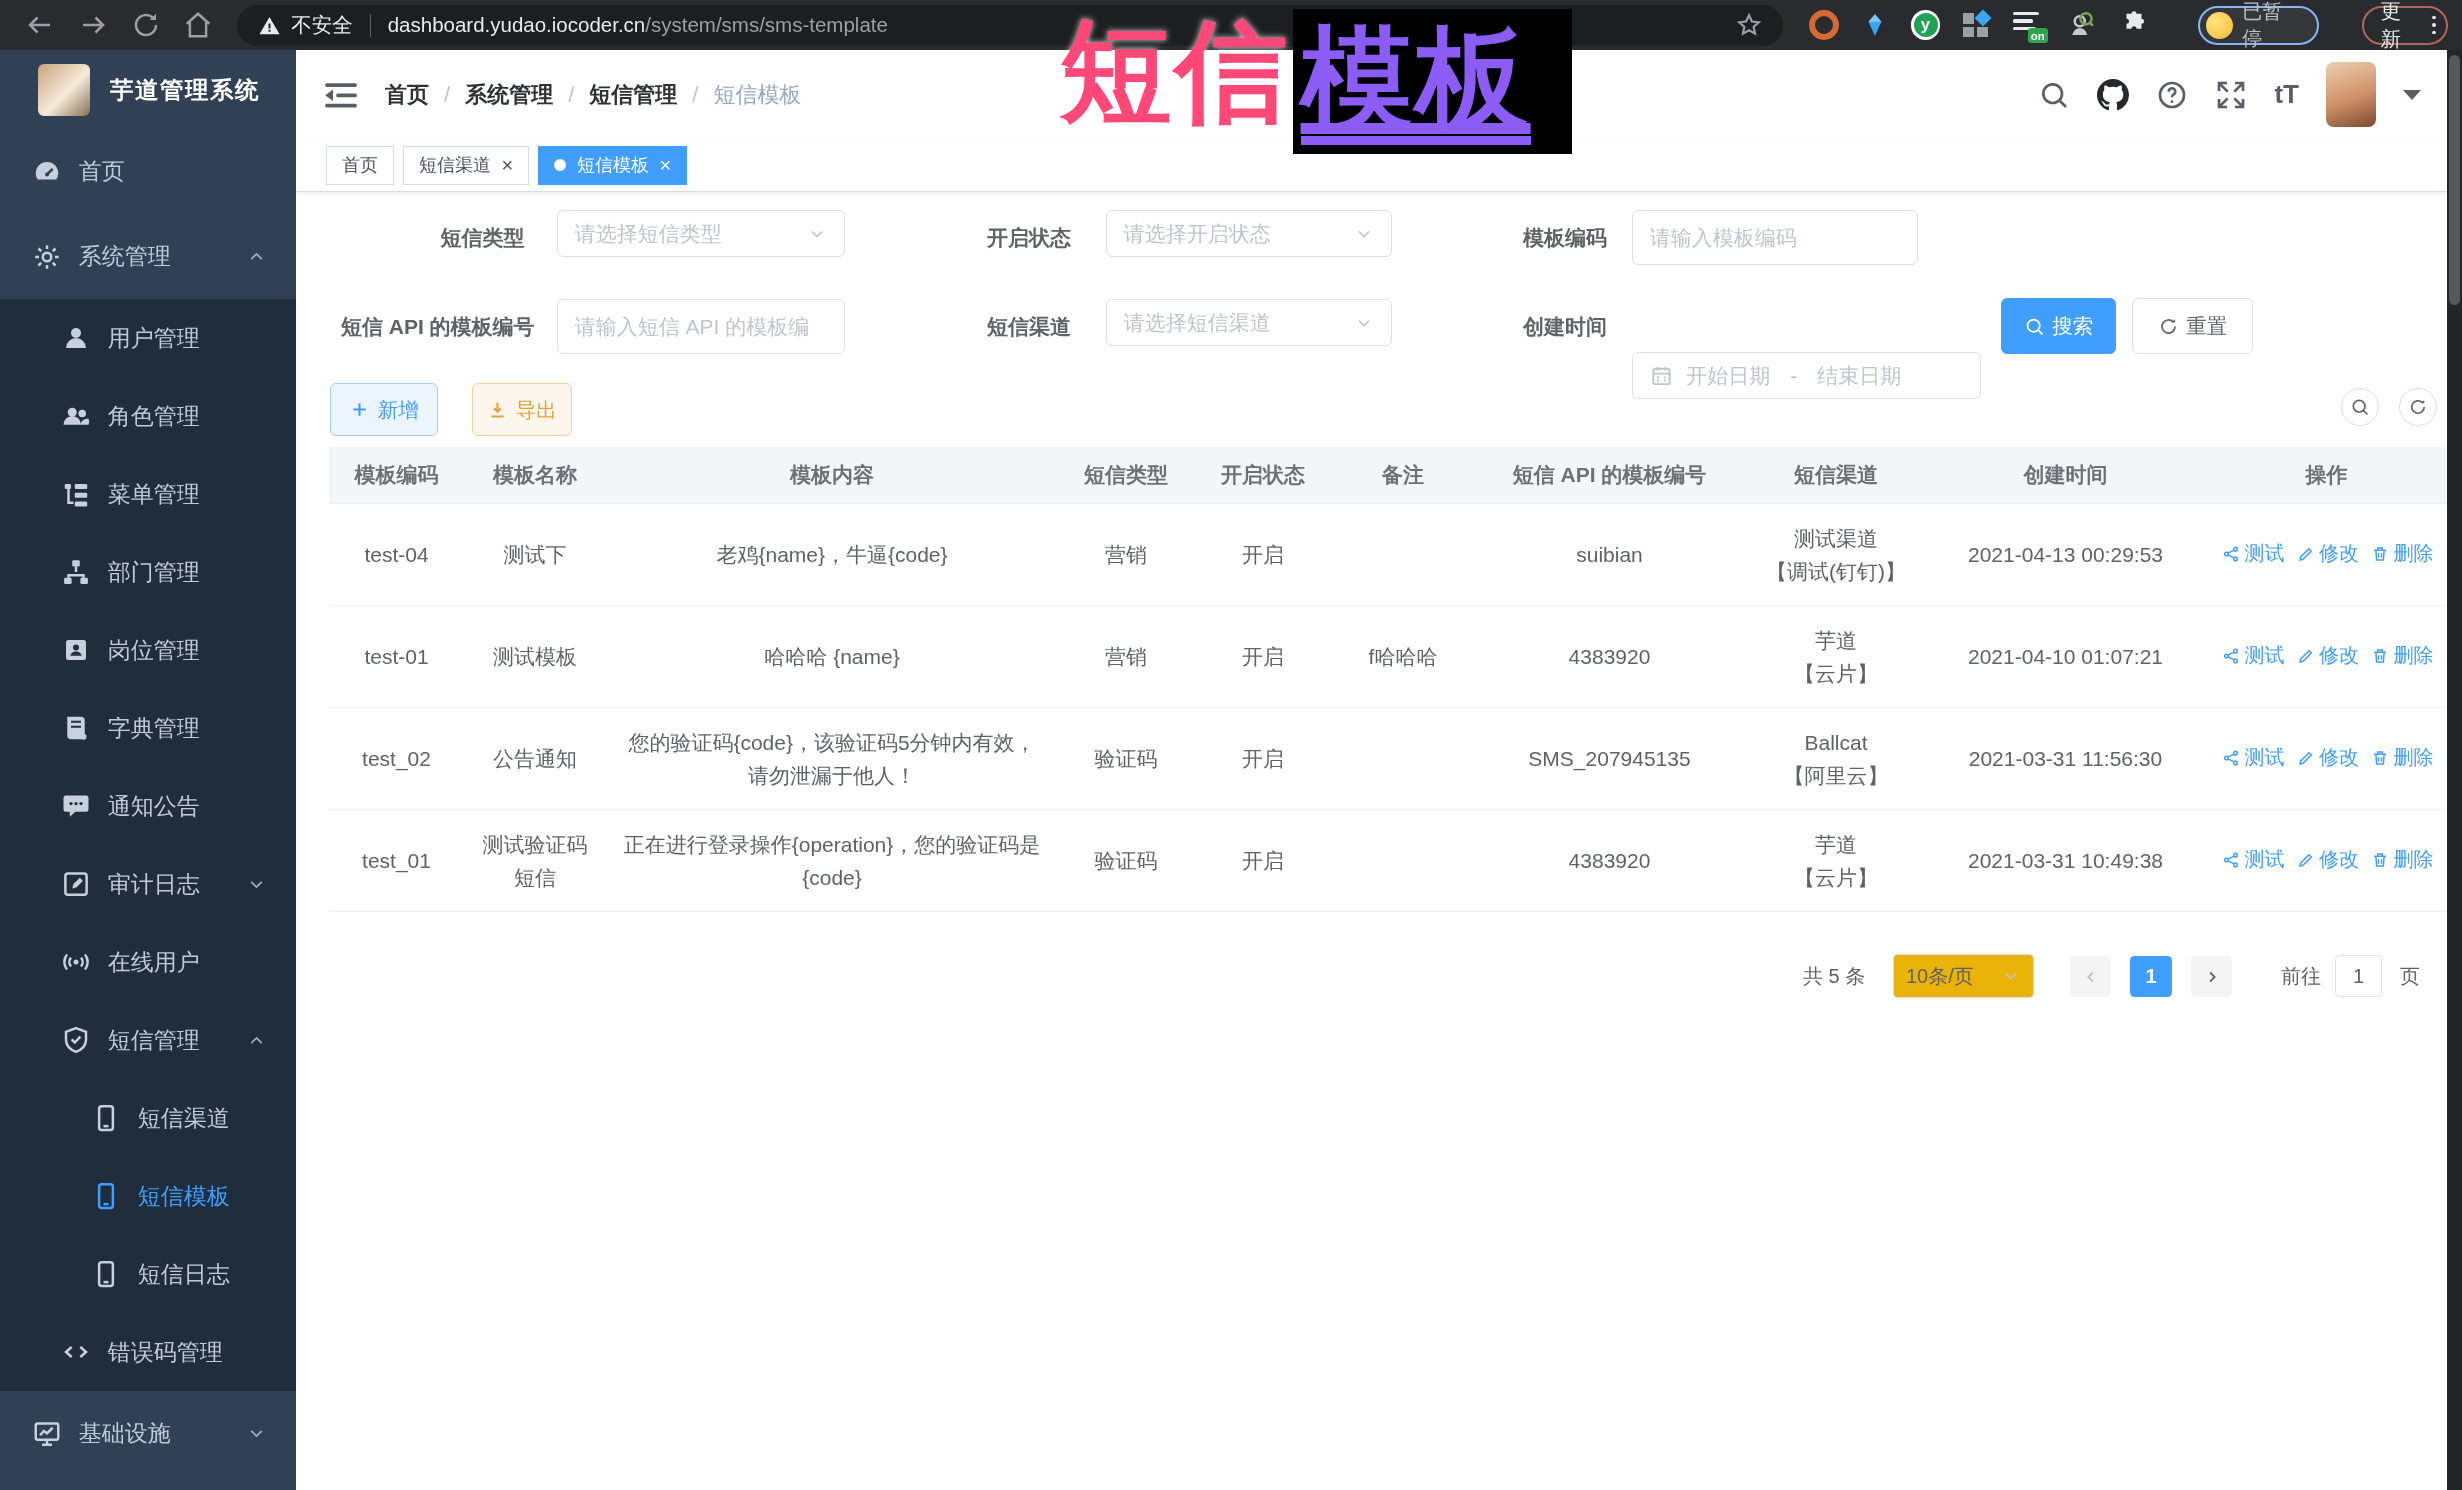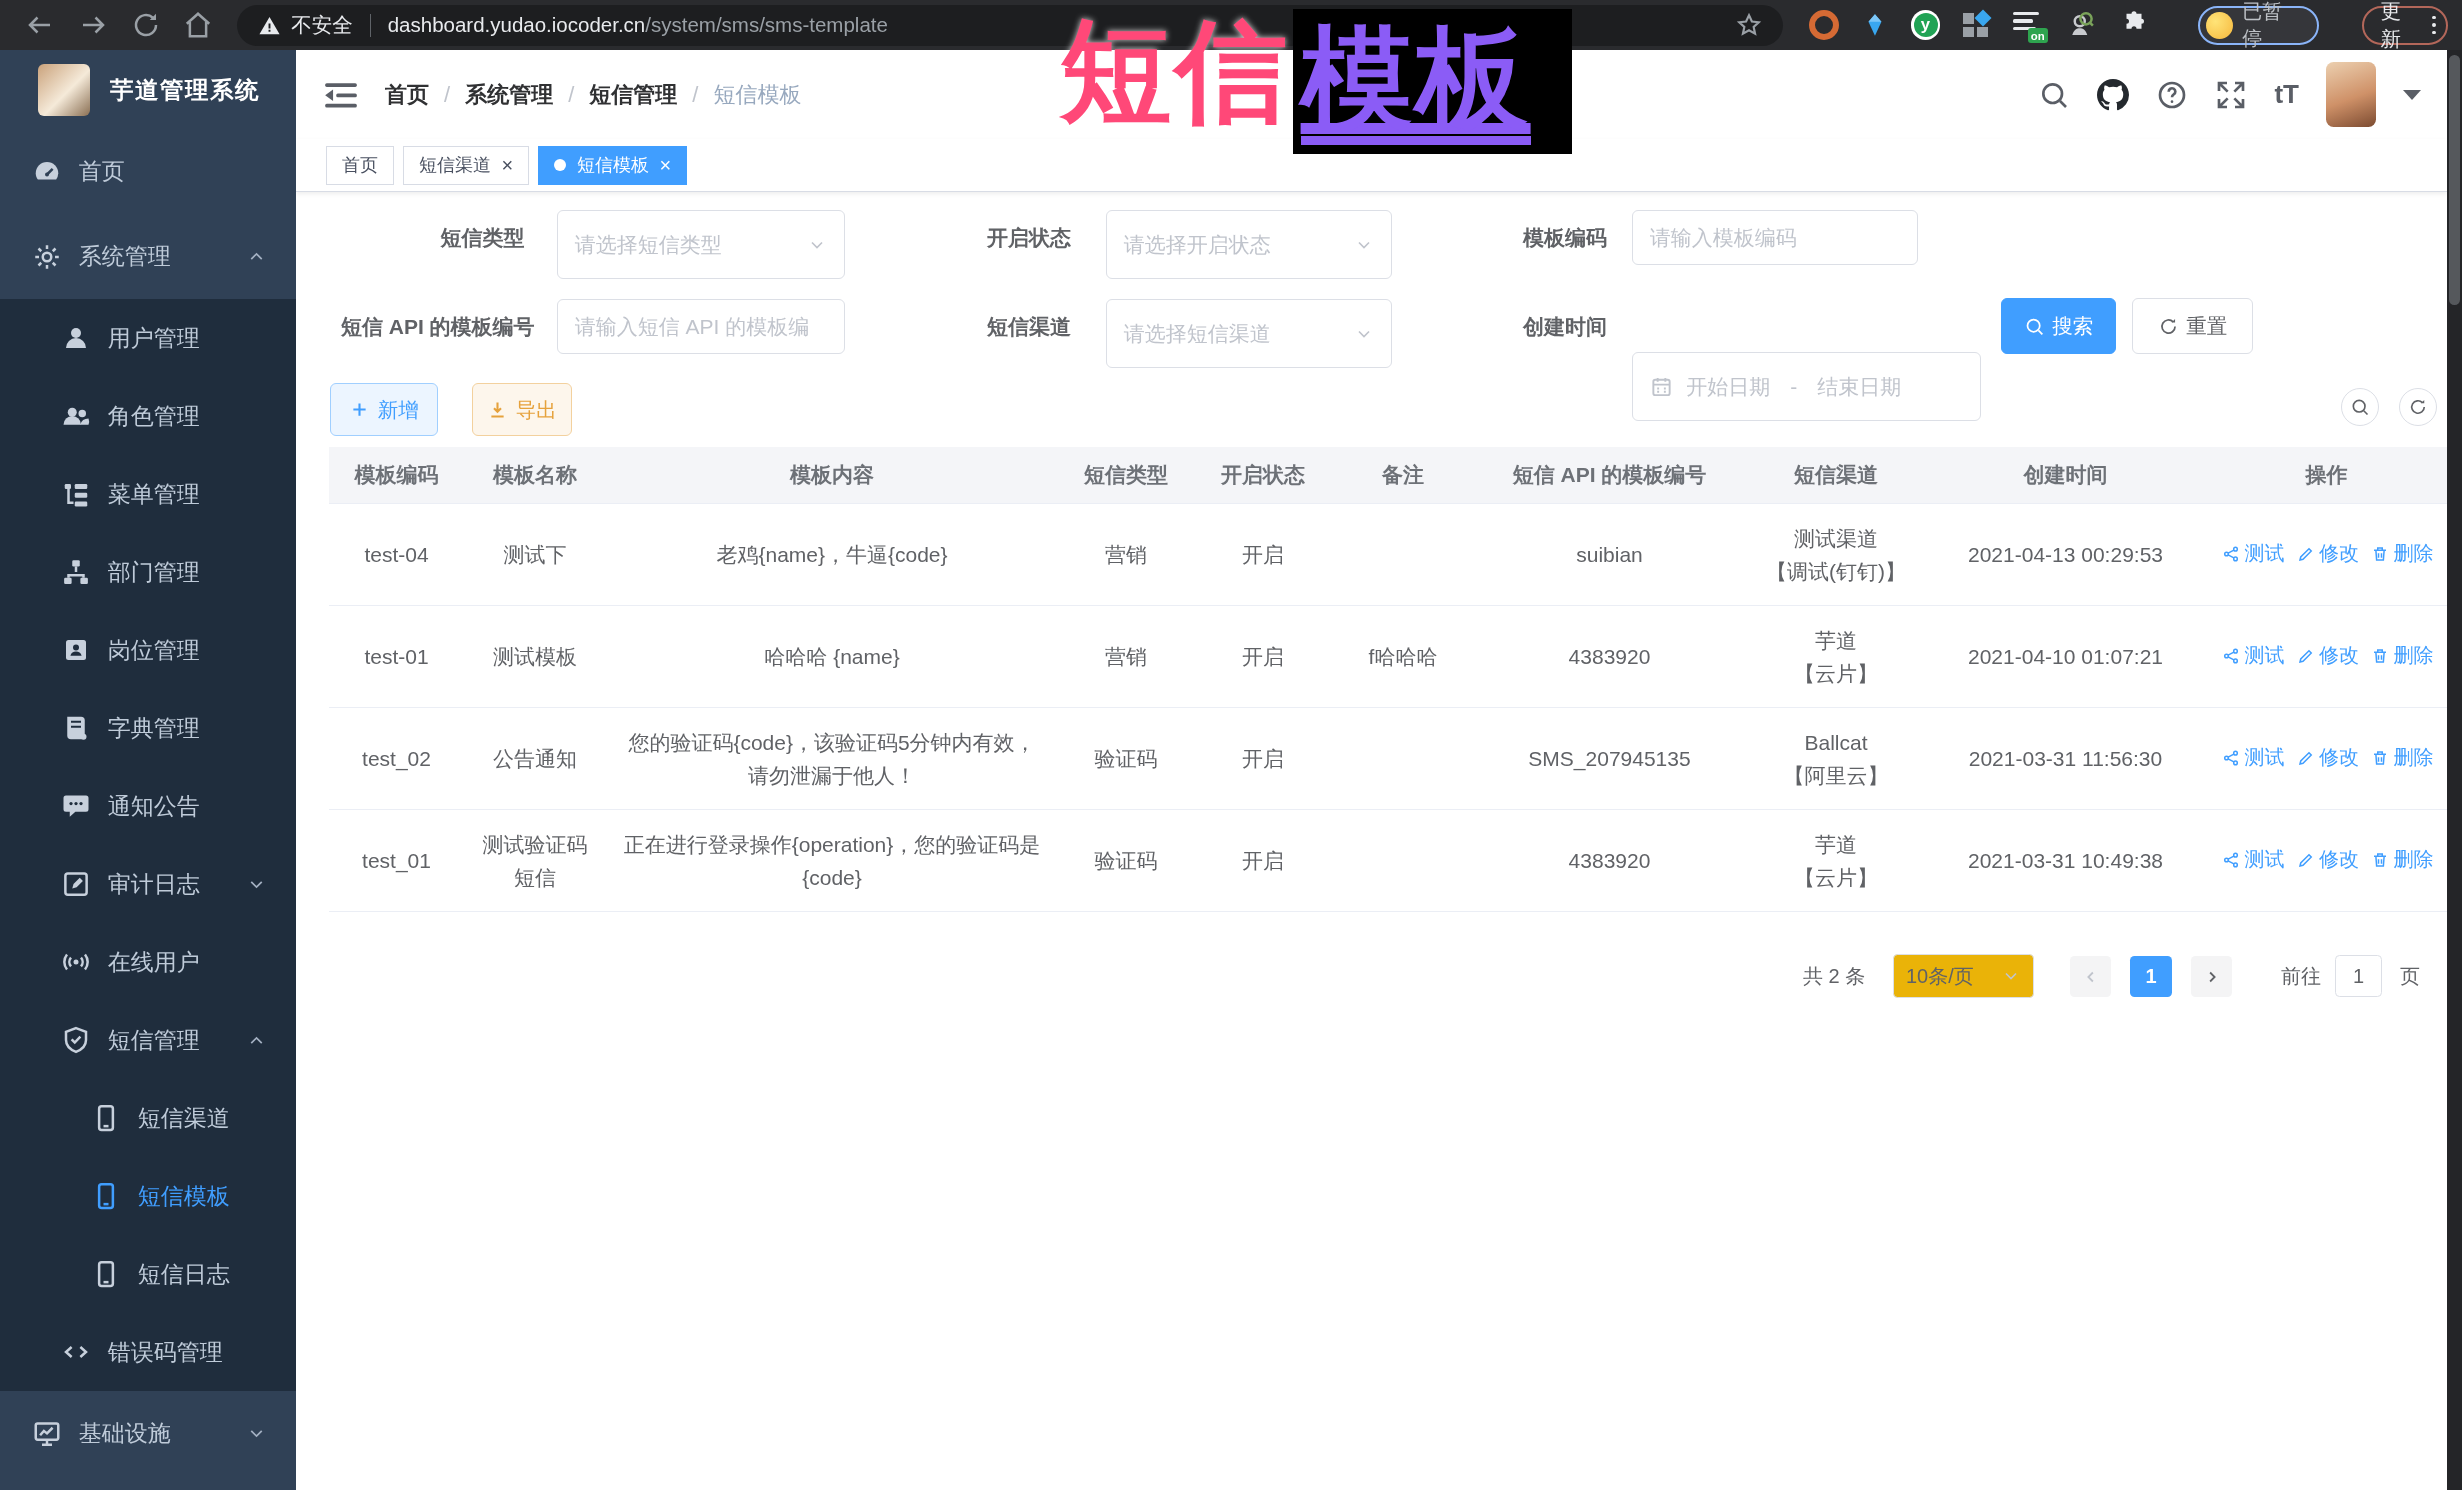--- a/index.html
+++ b/index.html
@@ -64,21 +64,21 @@
   .tt{font-size:26px;font-weight:700;color:#5a5e66;}
   .avatar{width:50px;height:65px;border-radius:7.6px;background:linear-gradient(160deg,#ecd0b0,#cf9168 55%,#7c4b31);}
   .caret-sm{width:0;height:0;border-left:9px solid transparent;border-right:9px solid transparent;border-top:10.6px solid #5a5e66;}
   .tagsbar{position:absolute;top:89px;left:0;right:0;height:52px;background:#fff;border-bottom:0.8px solid #d8dce5;box-shadow:0 1.5px 4.5px rgba(0,0,0,.07);display:flex;align-items:center;padding-left:30px;gap:9px;z-index:2;}
   .tag{height:39px;display:inline-flex;align-items:center;padding:0 15px;border:0.8px solid #d8dce5;background:#fff;color:#495060;font-size:18px;box-sizing:border-box;cursor:pointer;}
   .tag .dot{width:12px;height:12px;border-radius:50%;background:#fff;margin-right:10.6px;}
   .tag .tclose{margin-left:10.6px;font-size:20px;line-height:20px;}
   .tag.active{background:#409eff;border-color:#409eff;color:#fff;}
   
   .flabel{position:absolute;height:55px;line-height:55px;text-align:right;font-size:21px;font-weight:700;color:#606266;white-space:nowrap;}
-  .fctrl{position:absolute;height:69px;border:0.8px solid #dcdfe6;border-radius:6px;box-sizing:border-box;display:flex;align-items:center;padding:0 16.7px;font-size:21px;color:#c0c4cc;background:#fff;}
+  .fctrl{position:absolute;height:47px;border:0.8px solid #dcdfe6;border-radius:6px;box-sizing:border-box;display:flex;align-items:center;padding:0 16.7px;font-size:21px;color:#c0c4cc;background:#fff;}
   input.finput{position:absolute;height:55px;border:0.8px solid #dcdfe6;border-radius:6px;box-sizing:border-box;padding:0 16.7px;font-size:21px;color:#606266;background:#fff;font-family:inherit;outline:none;}
   input::placeholder{color:#c0c4cc;}
   .fcaret{margin-left:auto;width:20px;height:20px;color:#c0c4cc;flex:none;}
   .dsep{margin:0 20px;color:#c0c4cc;}
   .calic{width:23px;height:23px;color:#c0c4cc;margin-right:13.6px;flex:none;}
   .btn{position:absolute;height:56px;border-radius:6px;font-size:20.5px;display:flex;align-items:center;justify-content:center;gap:7.6px;box-sizing:border-box;cursor:pointer;}
   .btn .bicon{width:21px;height:21px;}
   .btn-search{background:#409eff;border:0.8px solid #409eff;color:#fff;}
   .btn-reset{background:#fff;border:0.8px solid #dcdfe6;color:#606266;}
   .btn-add{background:#ecf5ff;border:0.8px solid #a0cfff;color:#409eff;height:53px;}
@@ -715,21 +715,21 @@
                   <svg viewBox="0 0 24 24" fill="none" stroke="currentColor" stroke-width="2">
                     <path d="M4 7h16M9 7V4h6v3M6.5 7l1 13h9l1-13M10 11v6M14 11v6"></path>
                   </svg>
                   <span>删除</span>
                 </a>
             </td>
           </tr>
         </tbody>
       </table>
 
-      <div class="pgabs" style="left:1507px;top:904px;line-height:44px;">共 2 条</div>
+      <div class="pgabs" style="left:1507px;top:904px;line-height:44px;">共 5 条</div>
       <div class="pgabs pg-size" style="left:1597px;top:904px;width:141px;height:44px;">
         <span>10条/页</span>
         <span class="fcaret">
             <svg viewBox="0 0 24 24" fill="none" stroke="currentColor" stroke-width="2">
               <path d="M6 9l6 6 6-6"></path>
             </svg>
           </span>
       </div>
       <div class="pgabs pg-box pg-prev" style="left:1774px;top:906px;width:41px;height:41px;color:#c0c4cc;">
           <svg viewBox="0 0 24 24" fill="none" stroke="currentColor" stroke-width="2.4">

